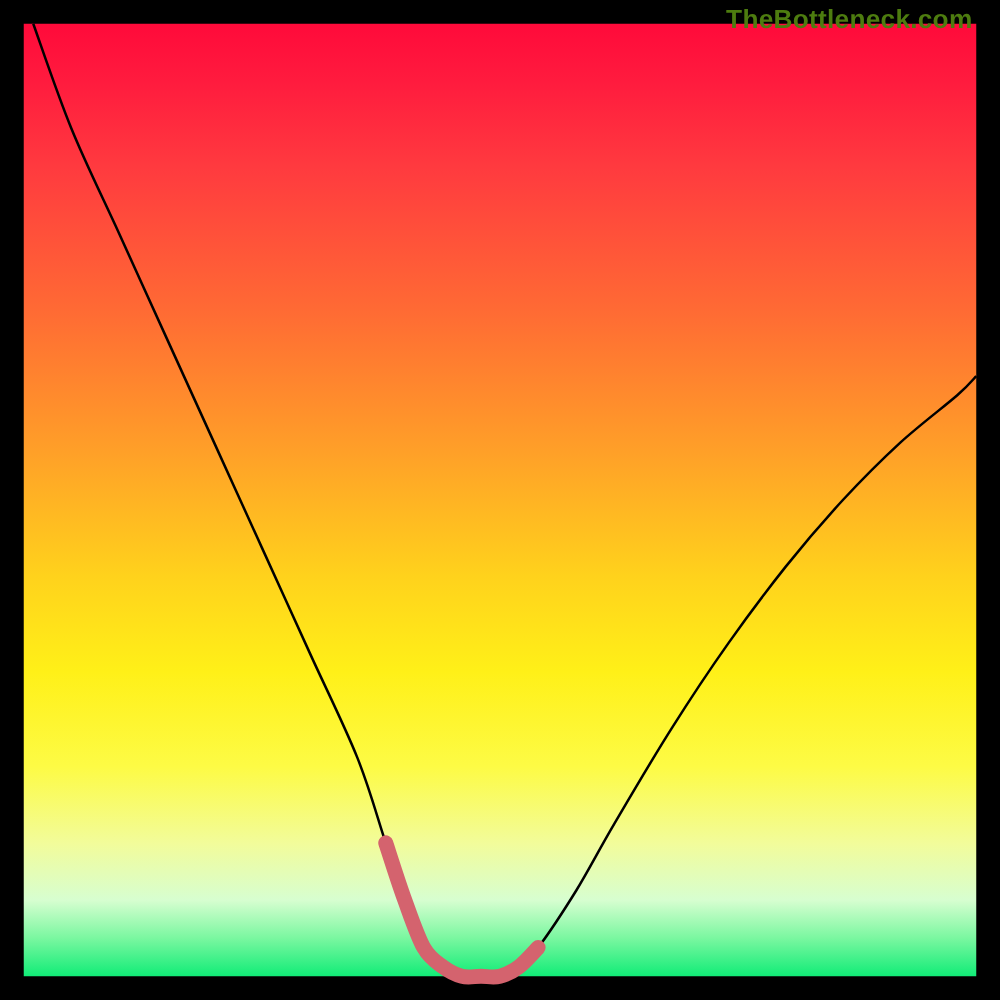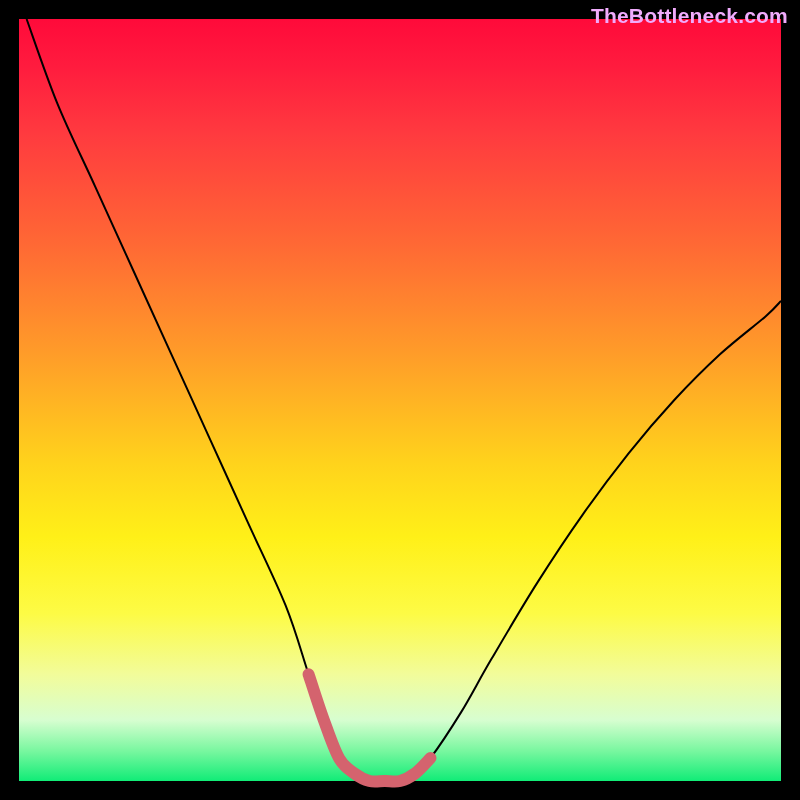--- a/index.html
+++ b/index.html
@@ -33,24 +33,24 @@
       #fff018 68%,
       #fdfb45 78%,
       #f2fc9a 86%,
       #d7fed0 92%,
       #7af7a0 96%,
       #11ec77 100%);
   }
   .watermark {
     position: absolute;
     top: 4px;
-    right: 12px;
+    right: 22px;
     font-size: 21px;
     font-weight: 600;
-    color: #f0abfc;
+    color: #4d7c0f;
     letter-spacing: 0.2px;
     user-select: none;
   }
   svg.curve {
     position: absolute;
     left: 19px;
     top: 19px;
     width: 762px;
     height: 762px;
     overflow: visible;

